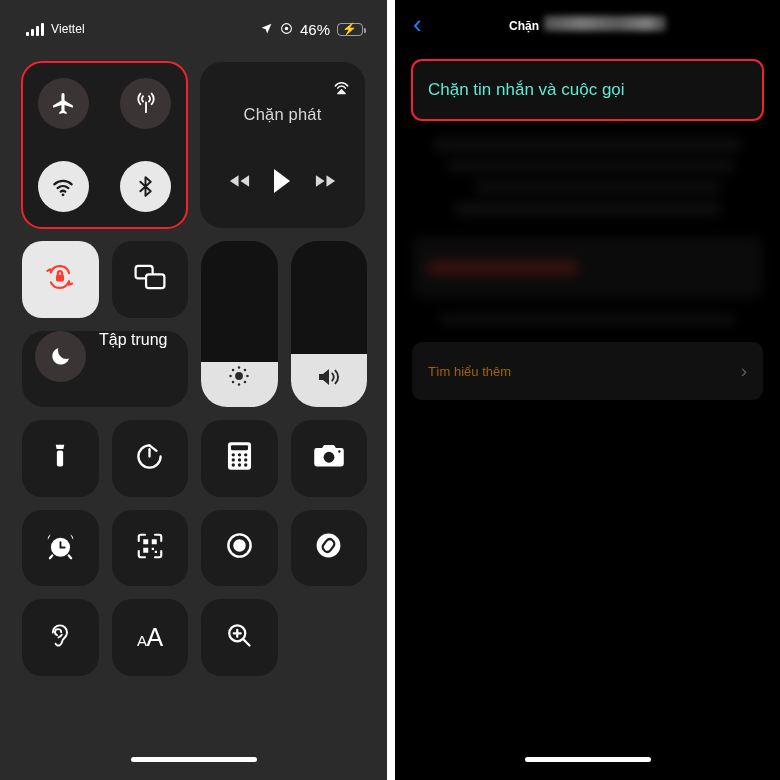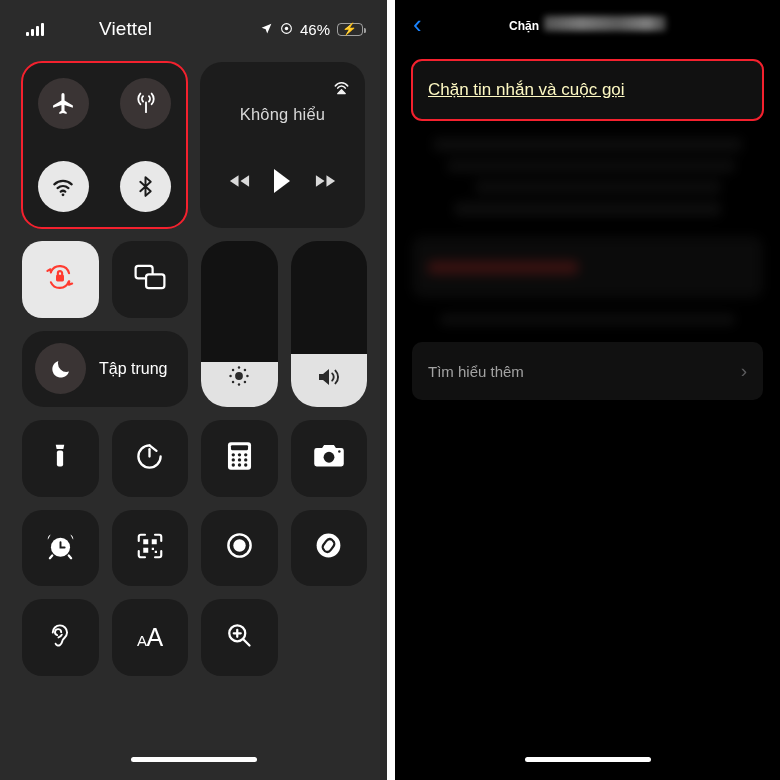--- a/index.html
+++ b/index.html
@@ -26,21 +26,21 @@
     padding: 0 24px 0 26px;
     color: #fff;
   }
   .sb-left { display: flex; align-items: center; gap: 7px; }
   .bars { display: flex; align-items: flex-end; gap: 2px; height: 13px; }
   .bars i { display: block; width: 3px; background: #fff; border-radius: 1px; }
   .bars i:nth-child(1) { height: 4px; }
   .bars i:nth-child(2) { height: 7px; }
   .bars i:nth-child(3) { height: 10px; }
   .bars i:nth-child(4) { height: 13px; }
-  .carrier { font-size: 19px; letter-spacing: .1px; margin-left: 48px; }
+  .carrier { font-size: 12px; letter-spacing: .1px; }
   .sb-right { display: flex; align-items: center; gap: 7px; font-size: 15px; }
   .battery {
     position: relative; width: 26px; height: 13px;
     border: 1.4px solid rgba(255,255,255,.55); border-radius: 4px;
     padding: 1.3px;
   }
   .battery::after {
     content: ""; position: absolute; right: -3.6px; top: 4px;
     width: 2px; height: 5px; background: rgba(255,255,255,.55);
     border-radius: 0 1.5px 1.5px 0;
@@ -94,21 +94,21 @@
 
   .leftcol { display: flex; flex-direction: column; gap: 13px; width: 166px; }
   .pair { display: flex; gap: 13px; }
   .sq {
     width: 76.5px; height: 76.5px; border-radius: 20px;
     background: #1c1c1c; display: flex; align-items: center; justify-content: center;
   }
   .sq.active { background: #e8e8e8; }
   .focus {
     width: 166px; height: 76.5px; border-radius: 22px; background: #1c1c1c;
-    display: flex; align-items: center; gap: 13px; padding-left: 13px;
+    display: flex; gap: 13px; padding-left: 13px;
   }
   .focus-dot {
     width: 51px; height: 51px; border-radius: 50%; background: #3a3434;
     display: flex; align-items: center; justify-content: center; color: #fff;
   }
   .focus-label { font-size: 16px; color: #fff; }
 
   .sliders { display: flex; gap: 13px; }
   .slider {
     position: relative;
@@ -169,21 +169,21 @@
   }
 
   .bs-body { padding: 12px 17px 0 17px; }
 
   .action-card {
     position: relative;
     height: 60px; border-radius: 10px; background: #111111;
     display: flex; align-items: center; padding-left: 16px;
     outline: 2px solid #f4212e; outline-offset: -1px;
   }
-  .action-card .label { color: #fef9c3; font-size: 17px; text-decoration: underline; }
+  .action-card .label { color: #5eead4; font-size: 17px; }
 
   .blurred-block {
     margin-top: 18px;
     height: 190px;
     filter: blur(6px);
     opacity: .55;
   }
   .bl-line { background: #1b1b1b; border-radius: 3px; margin: 9px 0; }
   .bl-card {
     margin-top: 20px; height: 62px; border-radius: 10px; background: #141414;
@@ -191,21 +191,21 @@
   }
   .bl-red { width: 150px; height: 13px; background: #6d2220; border-radius: 3px; }
 
   .row-card {
     position: relative;
     margin-top: 14px;
     height: 58px; border-radius: 10px; background: #111111;
     display: flex; align-items: center; justify-content: space-between;
     padding: 0 16px;
   }
-  .row-card .label { color: #a3a3a3; font-size: 15px; text-align: right; }
+  .row-card .label { color: #a16207; font-size: 13px; text-align: right; }
   .chev { color: #5c5c5e; font-size: 19px; font-weight: 300; }
 </style>
 </head>
 <body>
 
 <div class="screens">
 
   <div class="cc">
 
     <div class="statusbar">
@@ -280,21 +280,21 @@
         </div>
 
         <div class="module media">
           <span class="airplay">
             <svg width="23" height="23" viewBox="0 0 24 24" fill="none" stroke="#fff" stroke-width="1.6" stroke-linecap="round">
               <path d="M5.5 13.5a8 8 0 0113 0"></path>
                 <path d="M8 15.8a4.7 4.7 0 018 0"></path>
               <path d="M12 17.4l4 4.2H8z" fill="#fff" stroke="#fff" stroke-width="1.2" stroke-linejoin="round"></path>
             </svg>
           </span>
-          <div class="media-title">Không hiểu</div>
+          <div class="media-title">Chặn phát</div>
           <div class="media-controls">
             <span>
               <svg width="23" height="16" viewBox="0 0 24 16" fill="#d9d9d9">
                   <path d="M11 2v12L2 8zM22 2v12l-9-6z"></path>
                 </svg>
             </span>
             <span>
               <svg width="22" height="26" viewBox="0 0 20 26" fill="#fff">
                   <path d="M2 1l16 12L2 25z"></path>
                 </svg>

